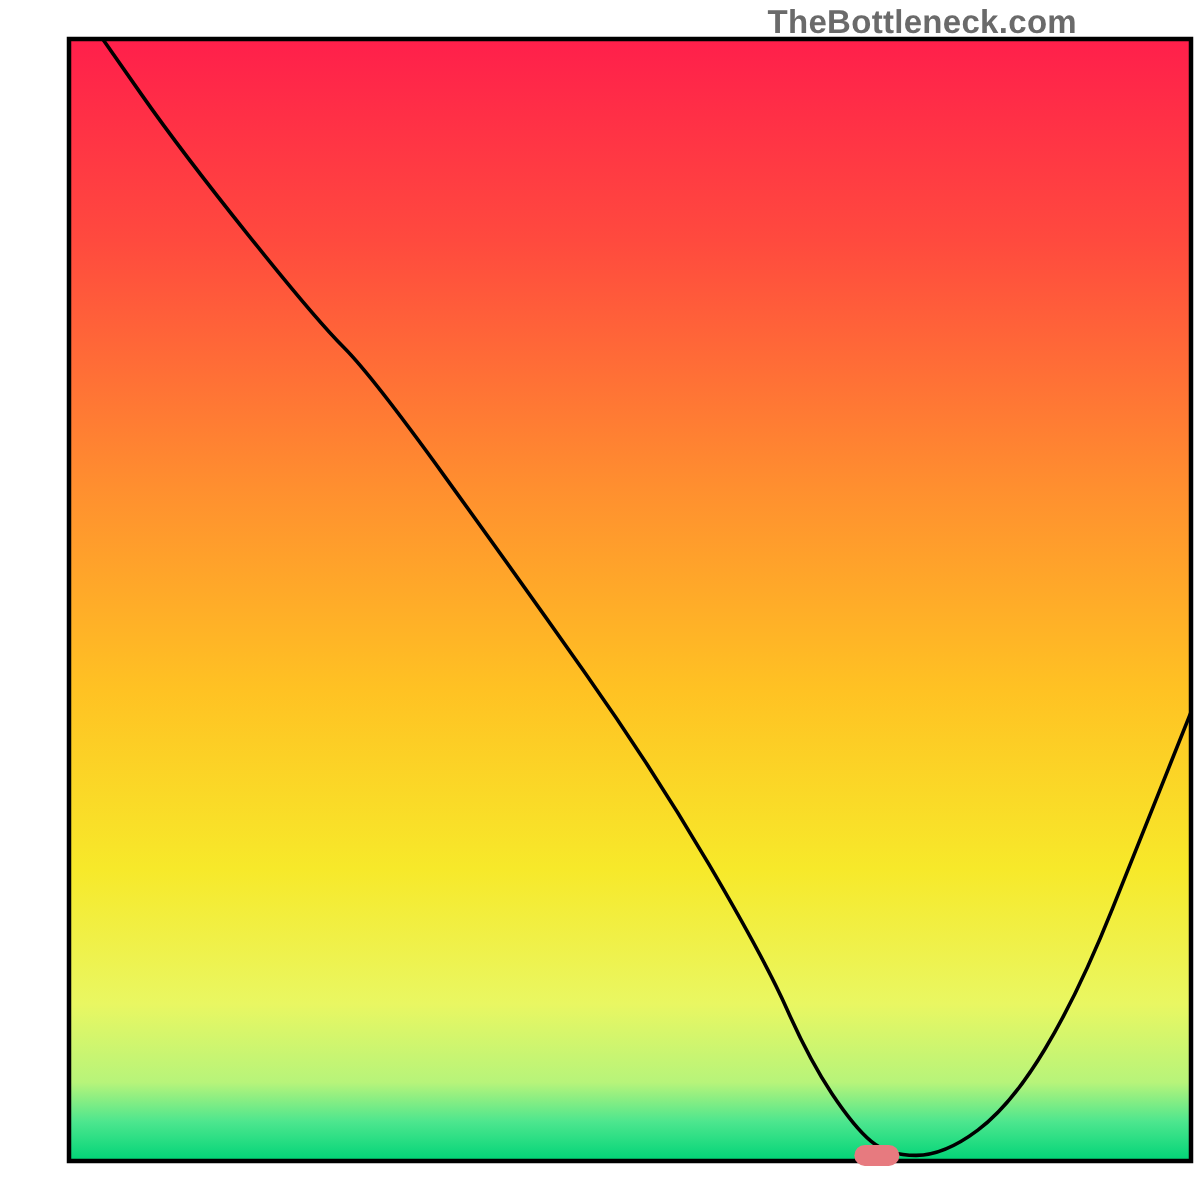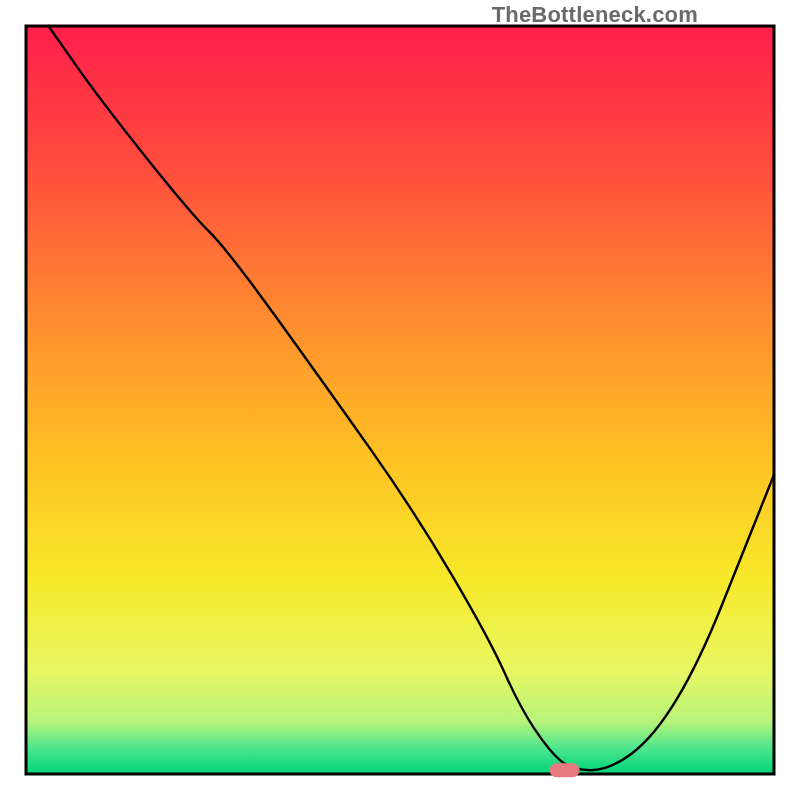--- a/index.html
+++ b/index.html
@@ -7,20 +7,21 @@
     padding: 0;
     width: 800px;
     height: 800px;
     background: #ffffff;
     font-family: Arial, Helvetica, sans-serif;
   }
   .chart-wrap {
     position: relative;
     width: 708px;
     height: 800px;
+    padding-left: 20px;
   }
   .watermark {
     position: absolute;
     top: 2px;
     right: 10px;
     font-size: 22px;
     font-weight: 600;
     color: #6a6a6a;
     letter-spacing: 0.2px;
     z-index: 5;

